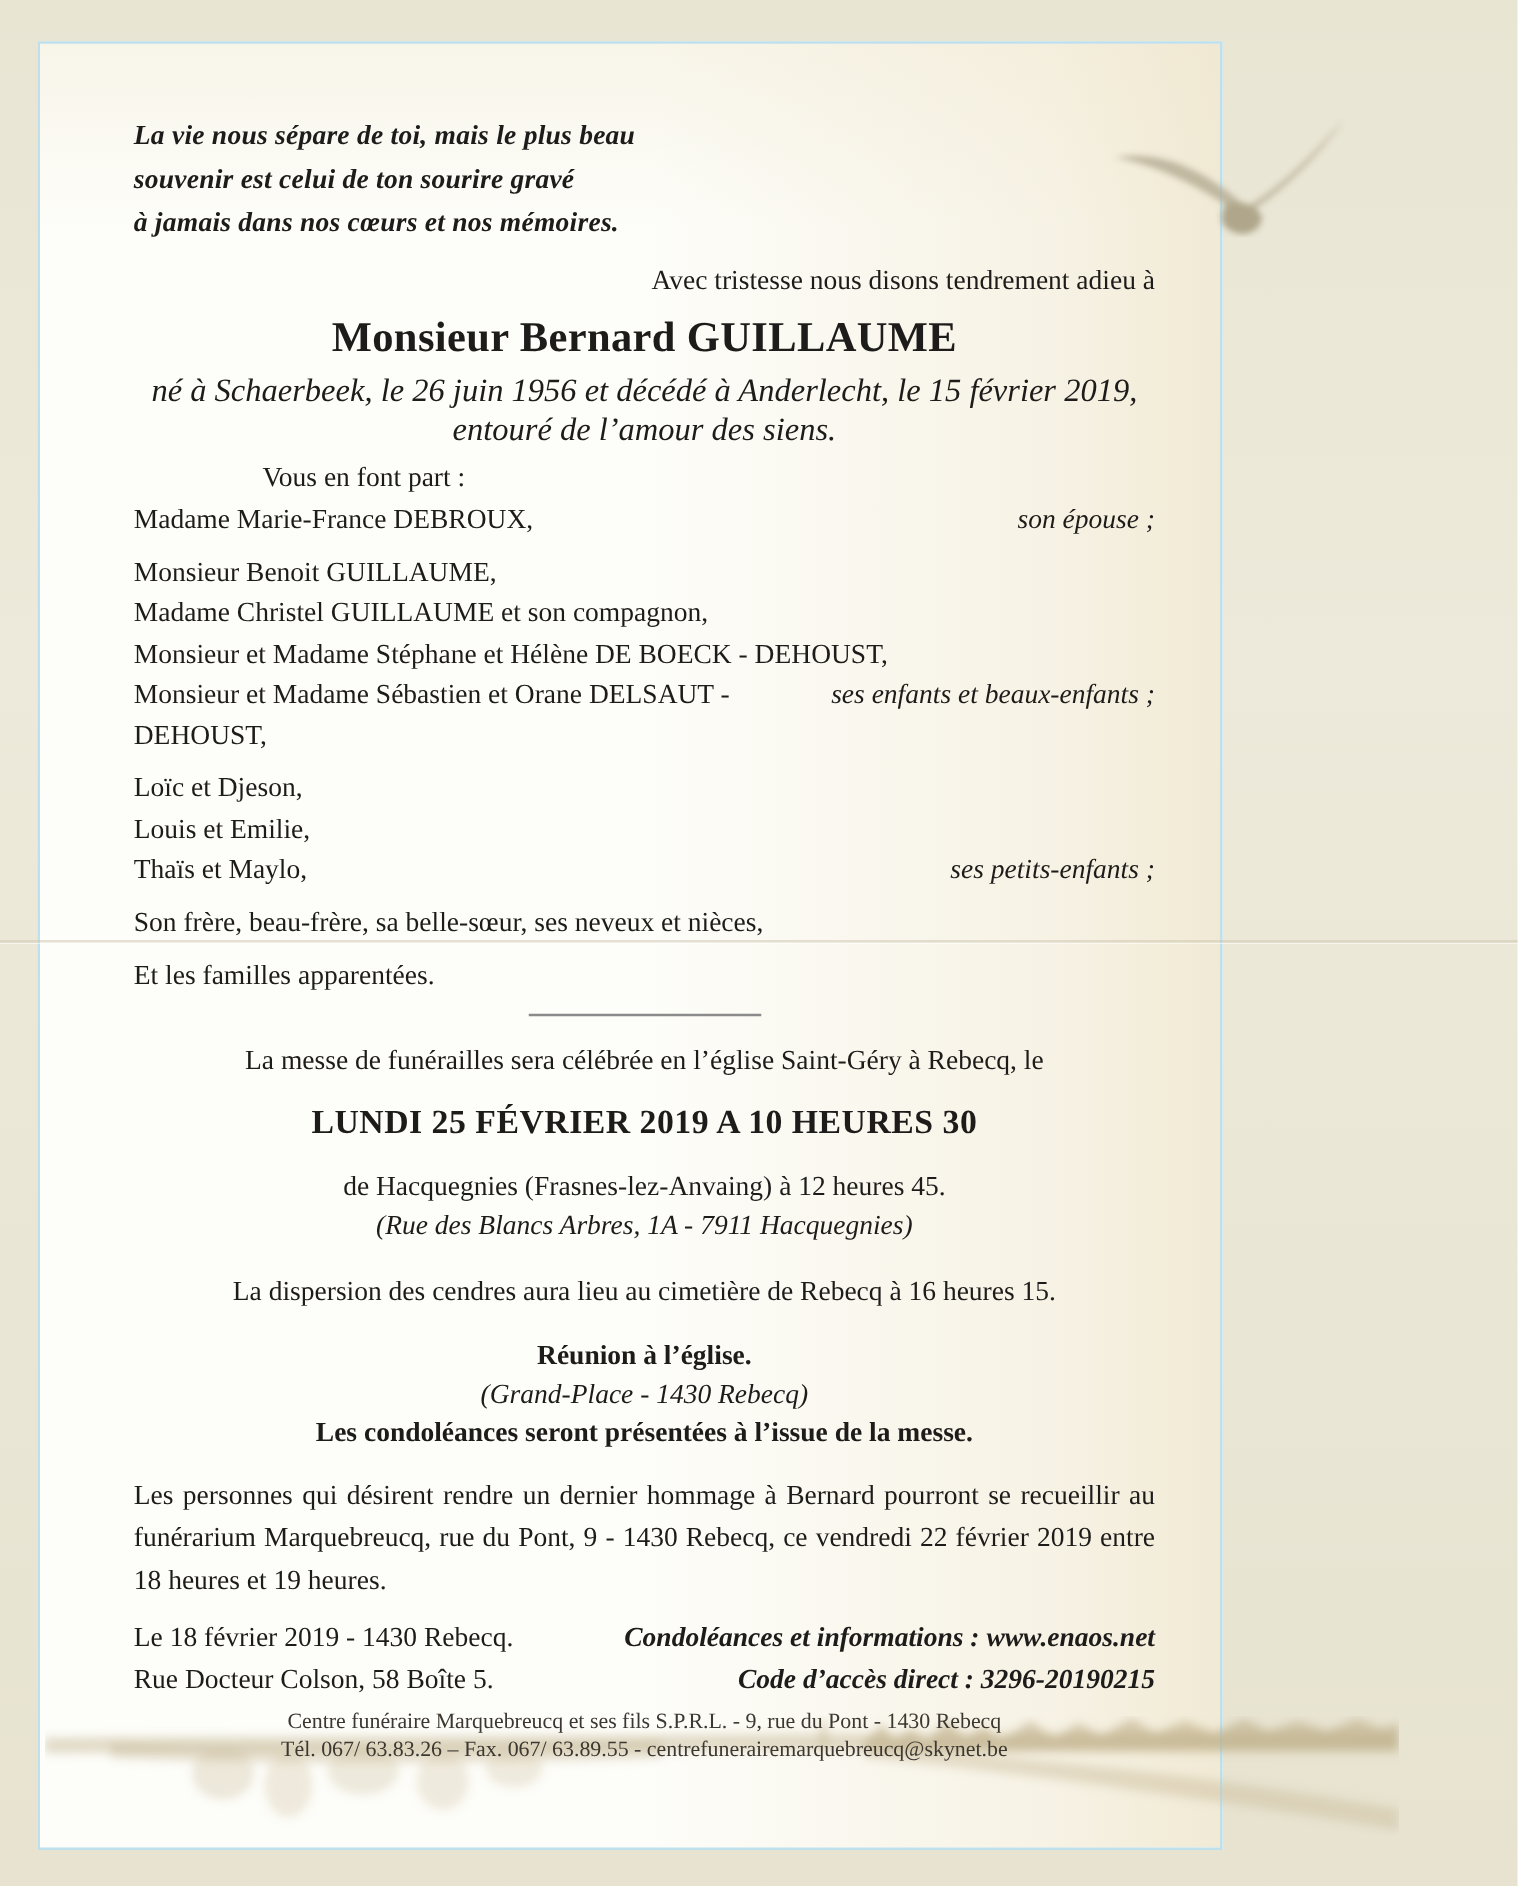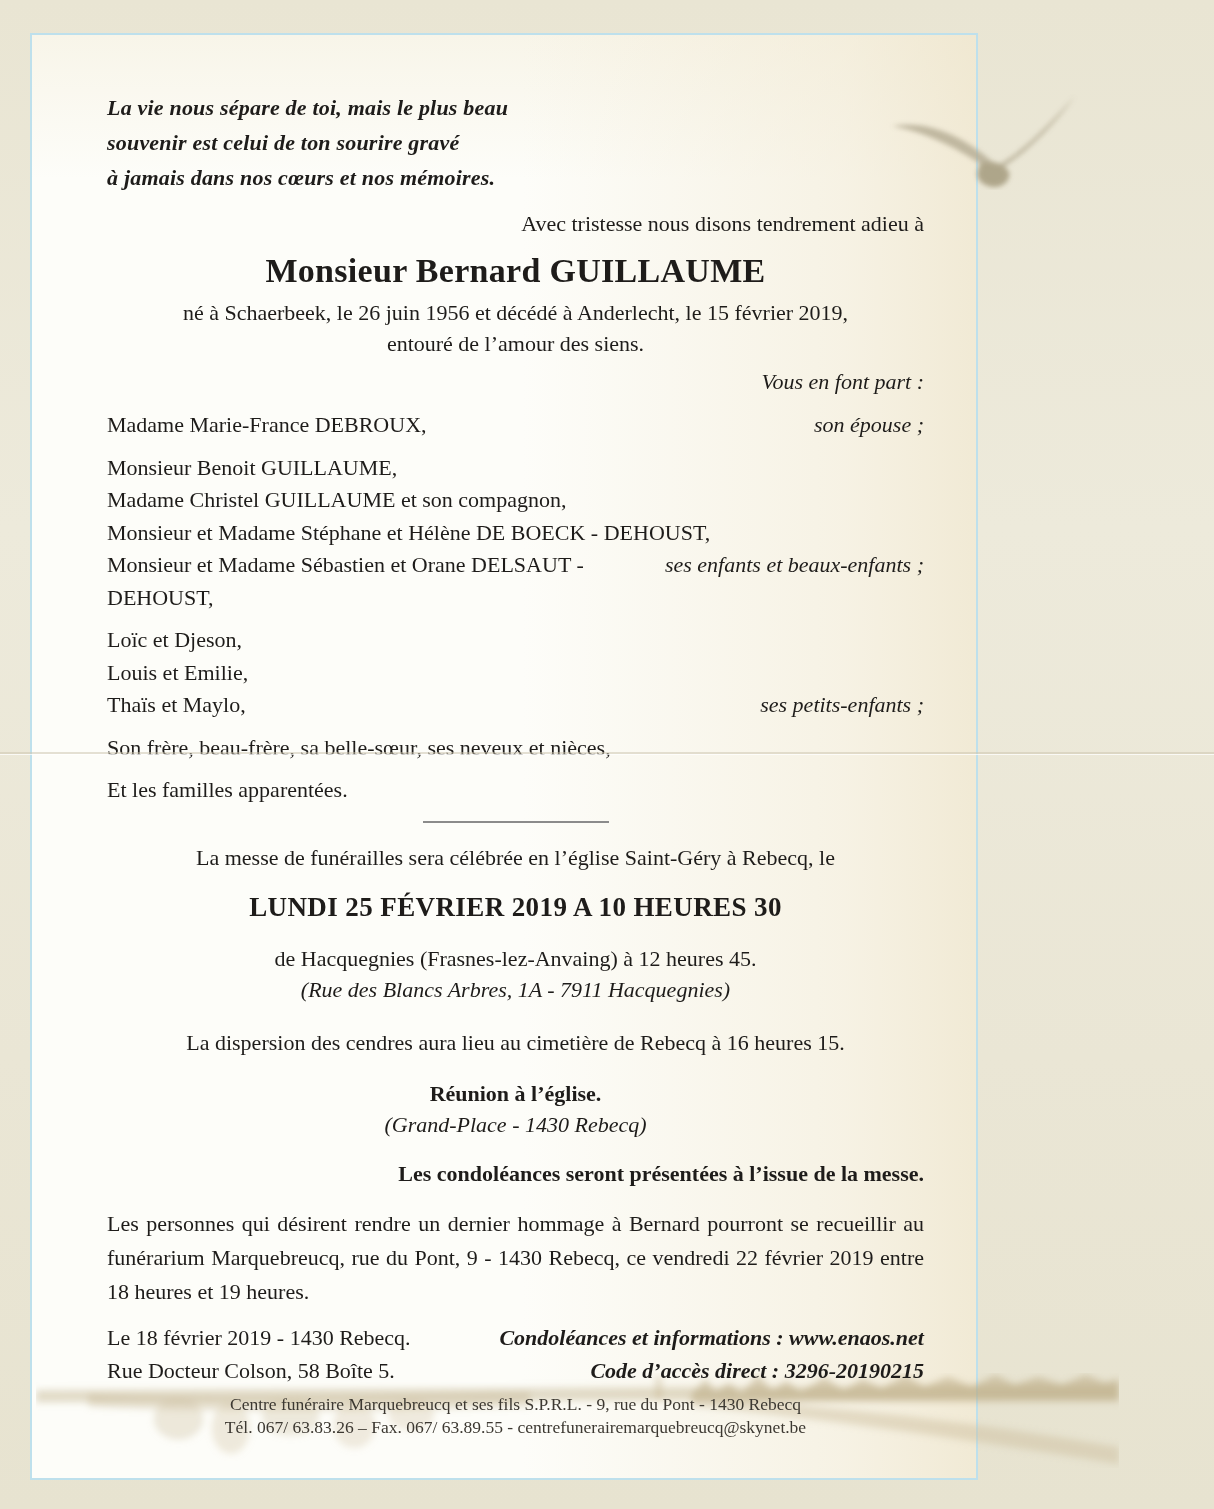--- a/index.html
+++ b/index.html
@@ -26,35 +26,35 @@
   .content{
     position:relative;z-index:2;box-sizing:border-box;
     width:100%;height:100%;padding:55px 52px 0 75px;
   }
   .quote{
     font-size:22px;font-weight:bold;font-style:italic;line-height:35px;letter-spacing:.2px;
   }
   .center{text-align:center;}
   .intro-line{margin-top:14px;font-size:22px;line-height:30px;text-align:right;}
   .deceased-name{margin-top:10px;font-size:34px;font-weight:bold;line-height:44px;letter-spacing:.3px;}
-  .life-lines{margin-top:4px;font-size:22px;line-height:31px;}
-  .lead-in{margin-top:8px;margin-left:103px;font-style:italic;font-size:22px;line-height:30px;text-align:right;}
+  .life-lines{margin-top:4px;font-size:26px;line-height:31px;font-style:italic;}
+  .lead-in{margin-top:8px;margin-left:103px;font-size:22px;line-height:30px;}
   .fam-row{display:flex;justify-content:space-between;align-items:baseline;font-size:22px;line-height:32.5px;}
   .fam-group{margin-top:10px;}
-  .fam-group.first{margin-top:12px;}
+  .fam-group.first{margin-top:2px;}
   .relation{font-style:italic;white-space:nowrap;padding-left:20px;}
   .divider{margin:14px auto 0;width:186px;height:0;border-top:2px solid #8b8b8b;}
   .mass-line{margin-top:20px;font-size:22px;line-height:30px;}
   .date-line{margin-top:16px;font-size:27px;font-weight:bold;line-height:36px;letter-spacing:.4px;}
   .cremation{margin-top:18px;font-size:22px;line-height:31px;}
   .italic{font-style:italic;}
   .ashes-line{margin-top:22px;font-size:22px;line-height:31px;}
   .meeting{margin-top:20px;font-size:22px;line-height:31px;}
   .bold{font-weight:bold;}
-  .condolences-line{margin-top:18px;font-size:22px;font-weight:bold;line-height:31px;text-align:right;}
+  .condolences-line{font-size:22px;font-weight:bold;line-height:31px;}
   .visitation{margin-top:18px;font-size:22px;line-height:34px;text-align:justify;}
   .sign-row{margin-top:12px;display:flex;justify-content:space-between;align-items:flex-start;}
   .sign-left{font-size:22px;line-height:33px;}
   .sign-right{font-size:22px;line-height:33px;font-weight:bold;font-style:italic;text-align:right;}
   .funeral-home{margin-top:6px;text-align:center;font-size:17.5px;line-height:23px;color:#3c3831;}
   .dove{position:absolute;left:850px;top:55px;width:215px;height:100px;z-index:1;pointer-events:none;}
   .landscape{position:absolute;left:4px;right:4px;bottom:10px;height:95px;z-index:0;pointer-events:none;}
 </style>
 </head>
 <body>

